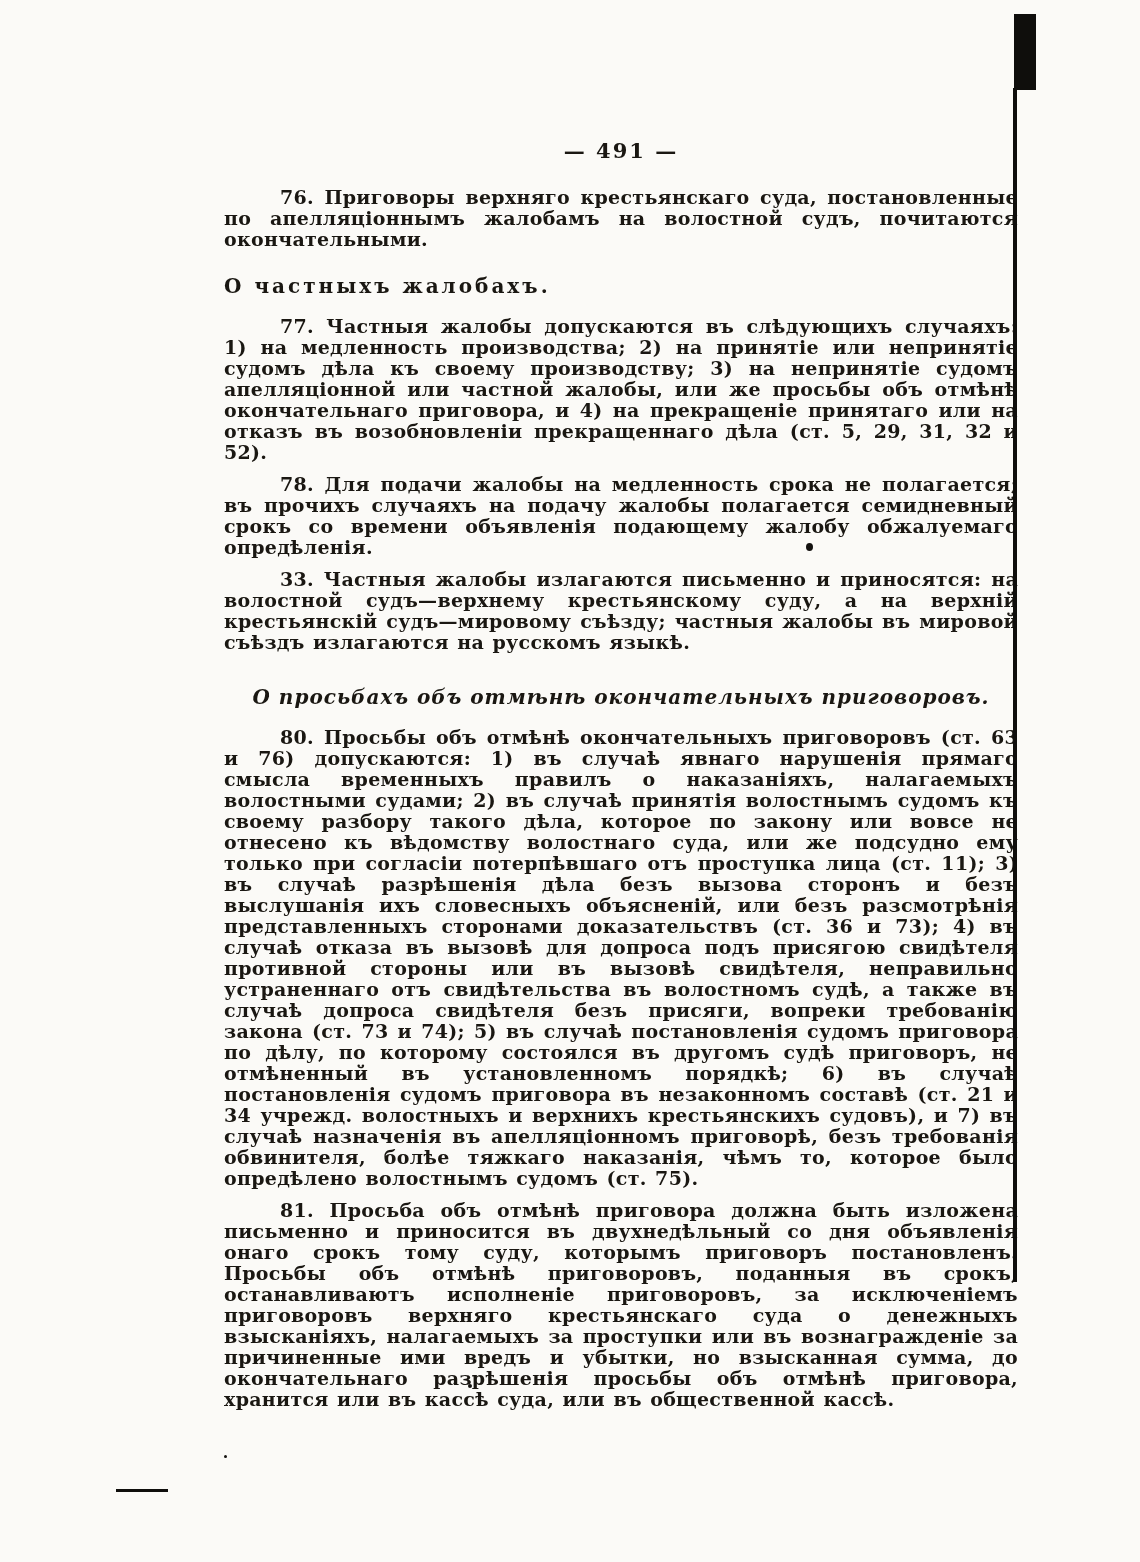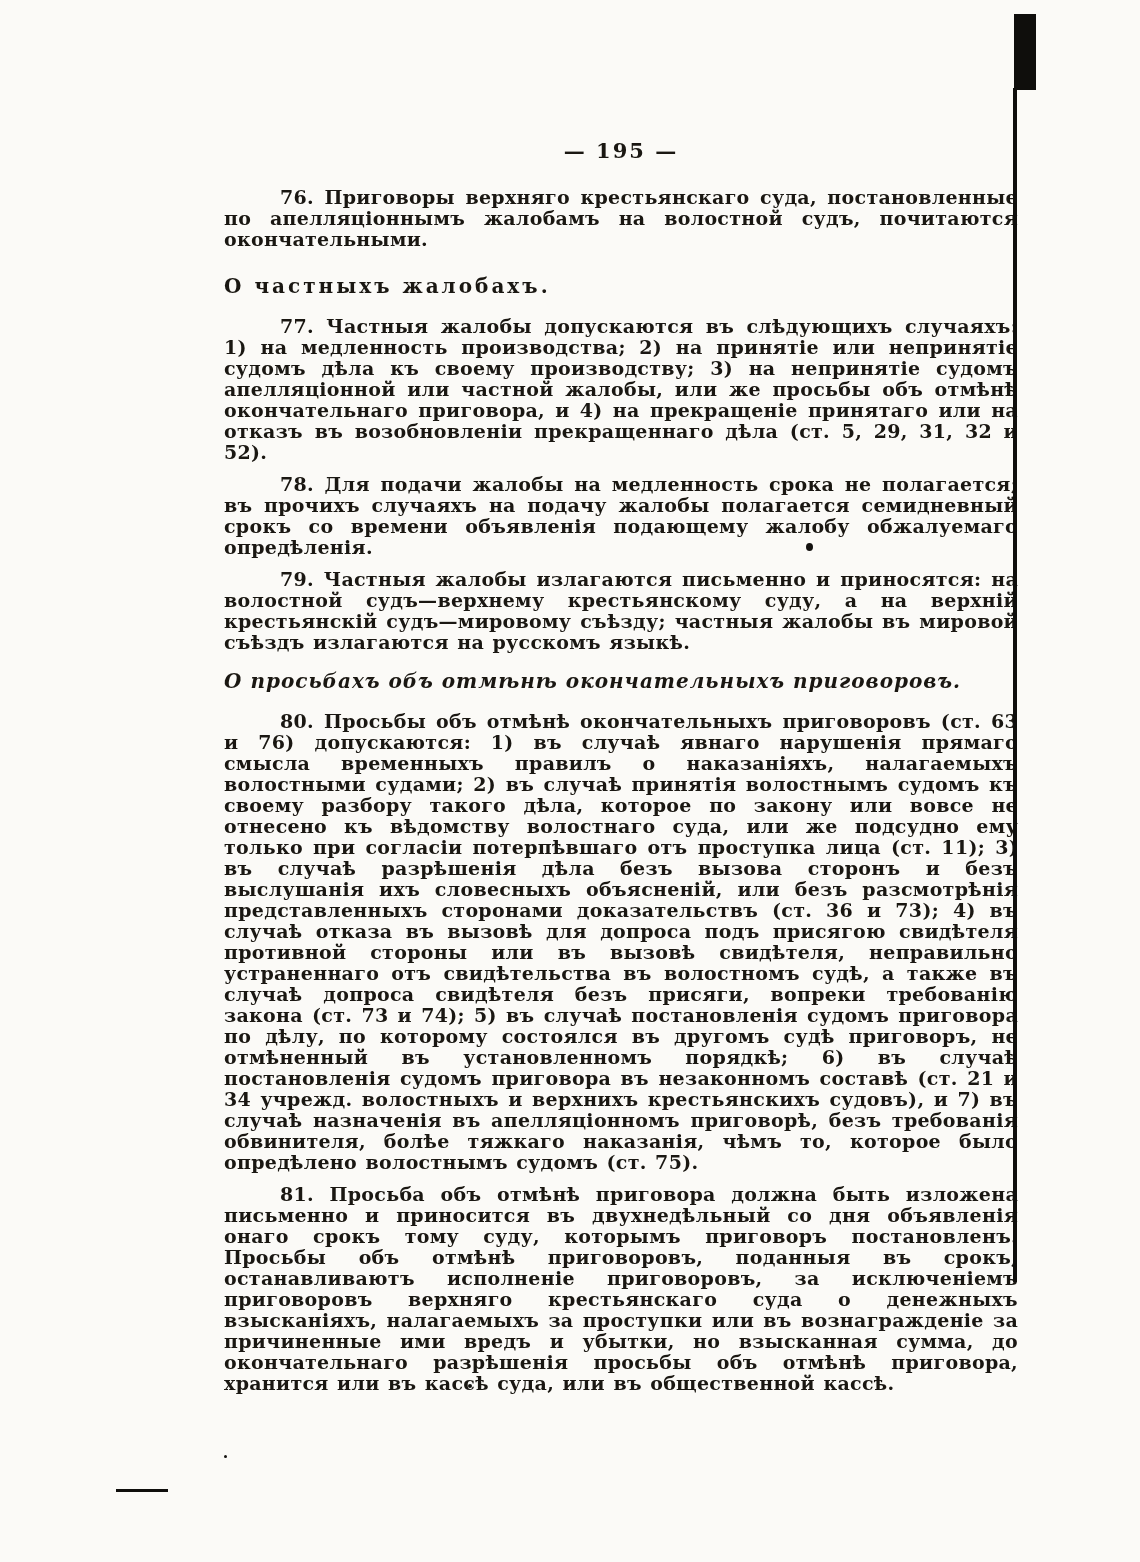--- a/index.html
+++ b/index.html
@@ -46,50 +46,51 @@
   h2.sec {
     font-size: 20px;
     font-weight: bold;
     letter-spacing: 3px;
     margin: 24px 0 18px 0;
   }
   h3.sec-italic {
     font-size: 20px;
     font-weight: bold;
     font-style: italic;
+    text-align: center;
     letter-spacing: 1px;
-    margin: 16px 0 18px 0;
+    margin: 32px 0 18px 0;
   }
   .artifact {
     position: absolute;
     background: #0f0e0c;
   }
   .speck {
     position: absolute;
     background: #141210;
     border-radius: 50%;
   }
 </style>
 </head>
 <body>
 
 <div class="page">
 
   <div class="textblock">
-    <div class="pagenum">— 195 —</div>
+    <div class="pagenum">— 491 —</div>
 
     <p class="art">76. Приговоры верхняго крестьянскаго суда, постановленные по апелляціоннымъ жалобамъ на волостной судъ, почитаются окончательными.</p>
 
     <h2 class="sec">О частныхъ жалобахъ.</h2>
 
     <p class="art">77. Частныя жалобы допускаются въ слѣдующихъ случаяхъ: 1) на медленность производства; 2) на принятіе или непринятіе судомъ дѣла къ своему производству; 3) на непринятіе судомъ апелляціонной или частной жалобы, или же просьбы объ отмѣнѣ окончательнаго приговора, и 4) на прекращеніе принятаго или на отказъ въ возобновленіи прекращеннаго дѣла (ст. 5, 29, 31, 32 и 52).</p>
 
     <p class="art">78. Для подачи жалобы на медленность срока не полагается; въ прочихъ случаяхъ на подачу жалобы полагается семидневный срокъ со времени объявленія подающему жалобу обжалуемаго опредѣленія.</p>
 
-    <p class="art">79. Частныя жалобы излагаются письменно и приносятся: на волостной судъ—верхнему крестьянскому суду, а на верхній крестьянскій судъ—мировому съѣзду; частныя жалобы въ мировой съѣздъ излагаются на русскомъ языкѣ.</p>
+    <p class="art">33. Частныя жалобы излагаются письменно и приносятся: на волостной судъ—верхнему крестьянскому суду, а на верхній крестьянскій судъ—мировому съѣзду; частныя жалобы въ мировой съѣздъ излагаются на русскомъ языкѣ.</p>
 
     <h3 class="sec-italic">О просьбахъ объ отмѣнѣ окончательныхъ приговоровъ.</h3>
 
     <p class="art">80. Просьбы объ отмѣнѣ окончательныхъ приговоровъ (ст. 63 и 76) допускаются: 1) въ случаѣ явнаго нарушенія прямаго смысла временныхъ правилъ о наказаніяхъ, налагаемыхъ волостными судами; 2) въ случаѣ принятія волостнымъ судомъ къ своему разбору такого дѣла, которое по закону или вовсе не отнесено къ вѣдомству волостнаго суда, или же подсудно ему только при согласіи потерпѣвшаго отъ проступка лица (ст. 11); 3) въ случаѣ разрѣшенія дѣла безъ вызова сторонъ и безъ выслушанія ихъ словесныхъ объясненій, или безъ разсмотрѣнія представленныхъ сторонами доказательствъ (ст. 36 и 73); 4) въ случаѣ отказа въ вызовѣ для допроса подъ присягою свидѣтеля противной стороны или въ вызовѣ свидѣтеля, неправильно устраненнаго отъ свидѣтельства въ волостномъ судѣ, а также въ случаѣ допроса свидѣтеля безъ присяги, вопреки требованію закона (ст. 73 и 74); 5) въ случаѣ постановленія судомъ приговора по дѣлу, по которому состоялся въ другомъ судѣ приговоръ, не отмѣненный въ установленномъ порядкѣ; 6) въ случаѣ постановленія судомъ приговора въ незаконномъ составѣ (ст. 21 и 34 учрежд. волостныхъ и верхнихъ крестьянскихъ судовъ), и 7) въ случаѣ назначенія въ апелляціонномъ приговорѣ, безъ требованія обвинителя, болѣе тяжкаго наказанія, чѣмъ то, которое было опредѣлено волостнымъ судомъ (ст. 75).</p>
 
     <p class="art">81. Просьба объ отмѣнѣ приговора должна быть изложена письменно и приносится въ двухнедѣльный со дня объявленія онаго срокъ тому суду, которымъ приговоръ постановленъ. Просьбы объ отмѣнѣ приговоровъ, поданныя въ срокъ, останавливаютъ исполненіе приговоровъ, за исключеніемъ приговоровъ верхняго крестьянскаго суда о денежныхъ взысканіяхъ, налагаемыхъ за проступки или въ вознагражденіе за причиненные ими вредъ и убытки, но взысканная сумма, до окончательнаго разрѣшенія просьбы объ отмѣнѣ приговора, хранится или въ кассѣ суда, или въ общественной кассѣ.</p>
   </div>
 
   <div class="artifact" style="left:1014px; top:14px; width:22px; height:76px;"></div>
   <div class="artifact" style="left:1013px; top:88px; width:4px; height:1194px;"></div>

